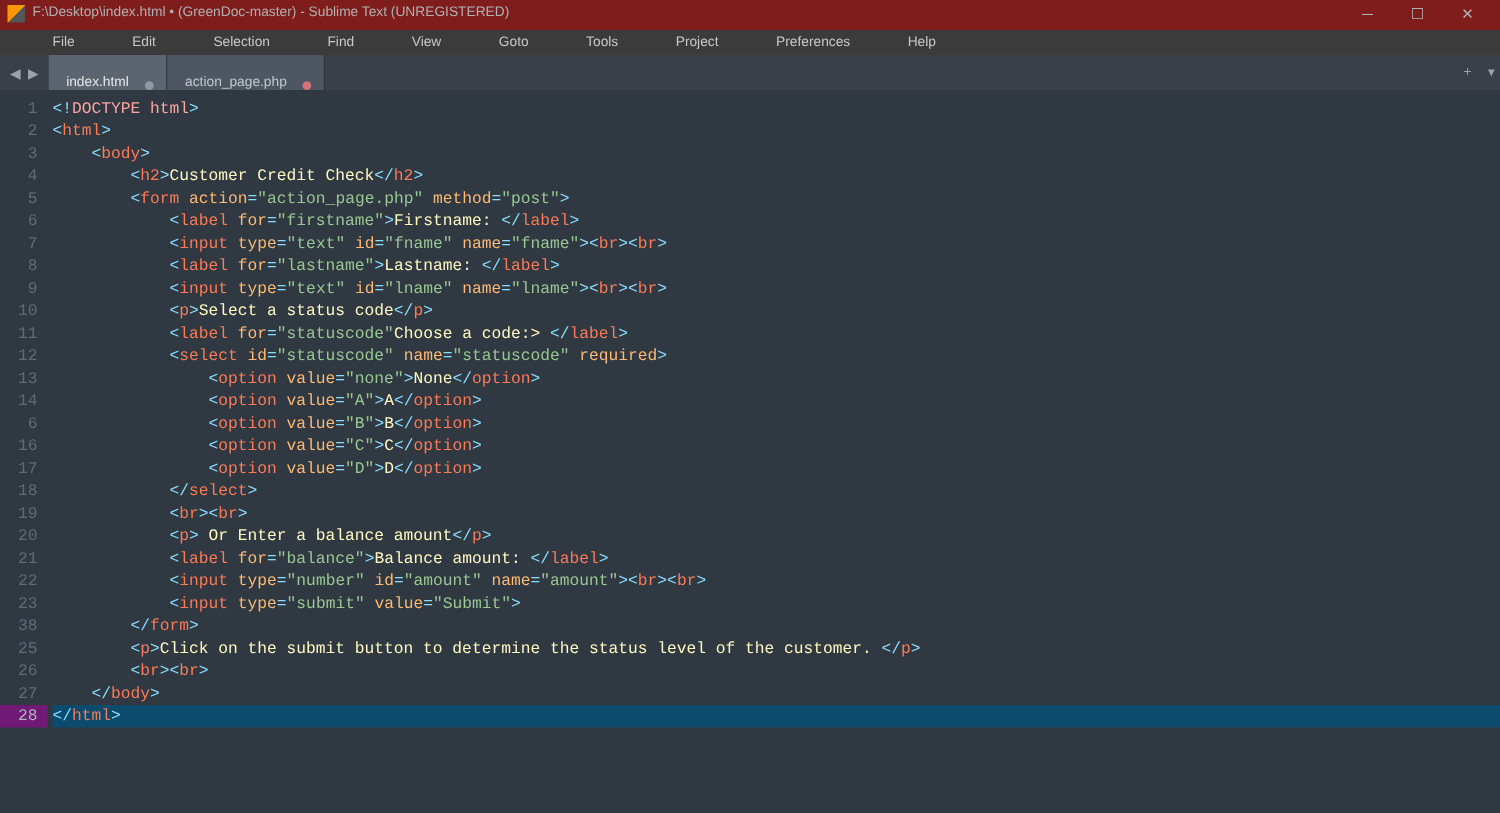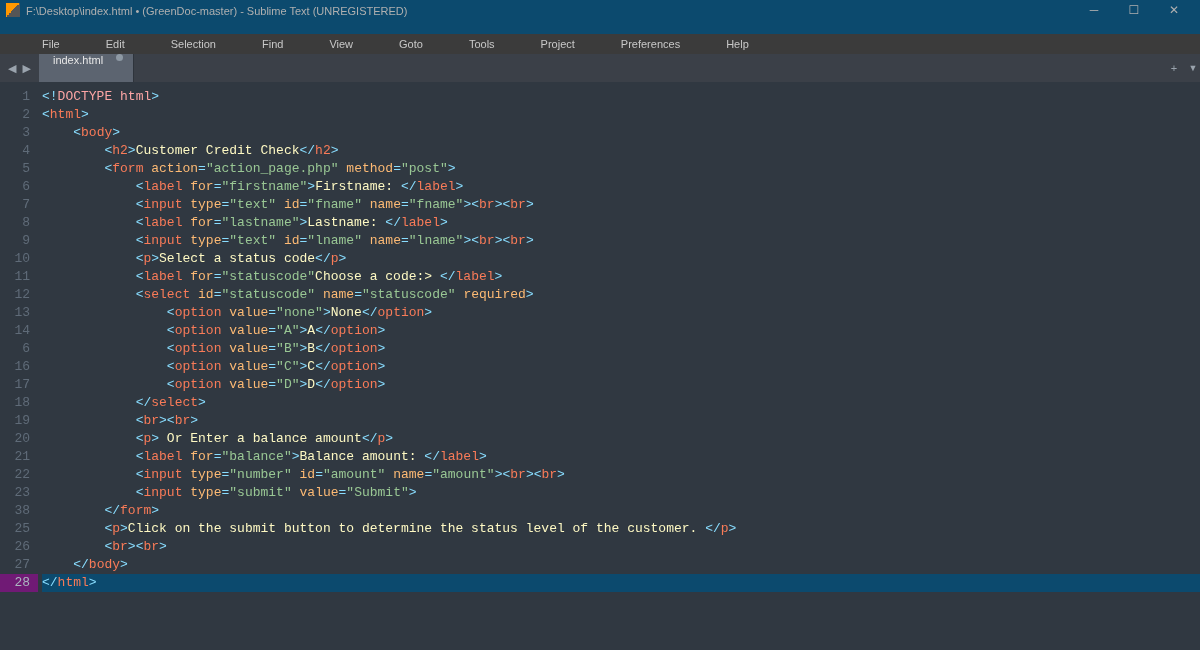--- a/index.html
+++ b/index.html
@@ -9,24 +9,24 @@
     background: #303841;
     color: #d8dee9;
     width: 1200px;
     height: 650px;
     overflow: hidden;
     display: flex;
     flex-direction: column;
   }
   .titlebar {
     height: 24px;
-    background: #0c4a6e;
+    background: #7f1d1d;
     display: flex;
-    align-items: flex-end;
-    padding: 17px 6px;
+    align-items: flex-start;
+    padding: 4px 6px;
     color: #b0b0b0;
     font-size: 11px;
     font-family: "Segoe UI", Tahoma, sans-serif;
   }
   .titlebar .app-icon {
     width: 14px; height: 14px;
     background: linear-gradient(135deg,#ff9800 0 50%,#555 50% 100%);
     margin-right: 6px;
   }
   .titlebar .spacer { flex: 1; }
@@ -50,21 +50,21 @@
     display: flex;
     align-items: stretch;
     font-size: 11px;
     font-family: "Segoe UI", Tahoma, sans-serif;
   }
   .navgroup {
     display:flex; align-items:center; padding:0 8px; color:#9aa3ad; gap:6px;
     background:#3b4048;
   }
   .tab {
-    display: flex; align-items: flex-start;
+    display: flex; align-items: flex-end;
     padding: 0 30px 0 14px;
     color: #c0c7cf;
     background: #4e5661;
     border-right: 1px solid #2e343c;
     position: relative;
   }
   .tab.active { background: #5c6470; color:#e6e6e6;}
   .tab .dot {
     position: absolute; right: 10px;
     width: 7px; height: 7px; border-radius: 50%;
@@ -133,20 +133,24 @@
 
 <div class="tabbar">
   <div class="navgroup">
     <span>◀</span>
     <span>▶</span>
   </div>
   <div class="tab active">
     <span>index.html</span>
     <span class="dot gray"></span>
   </div>
+  <div class="tab">
+    <span>action_page.php</span>
+    <span class="dot red"></span>
+  </div>
   <div class="flex"></div>
   <div class="plus">+</div>
   <div class="dd">▼</div>
 </div>
 
 <div class="editor">
   <div class="gutter" id="gutter">
       <div class="ln">1</div>
       <div class="ln">2</div>
       <div class="ln">3</div>

